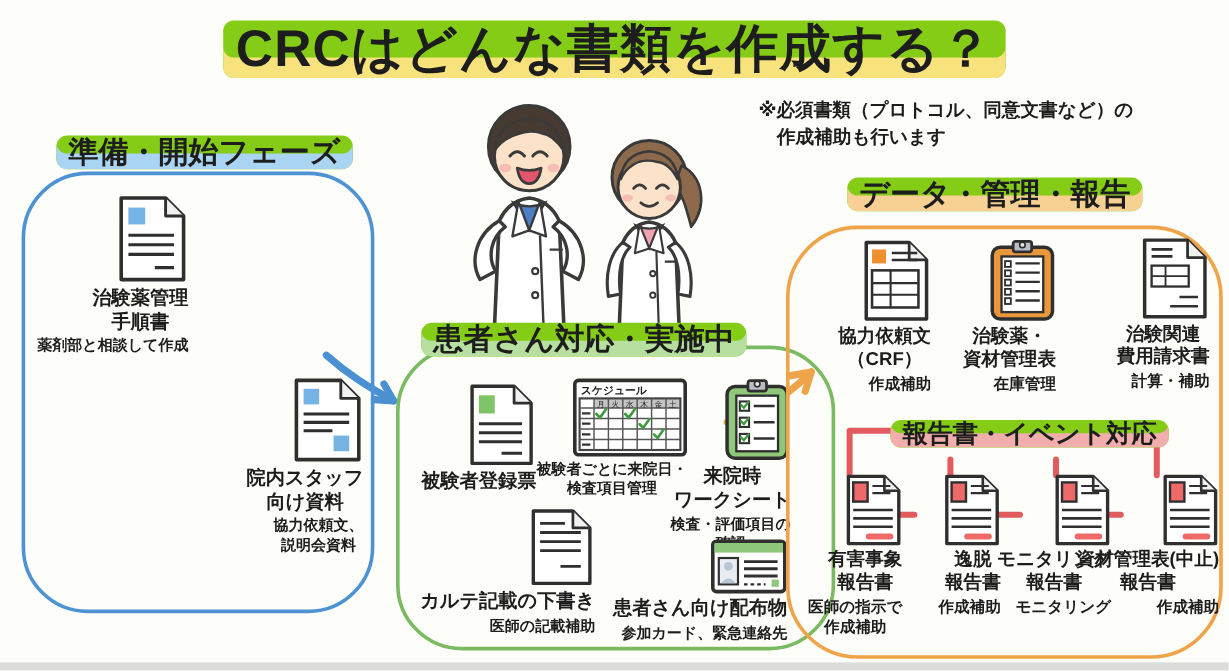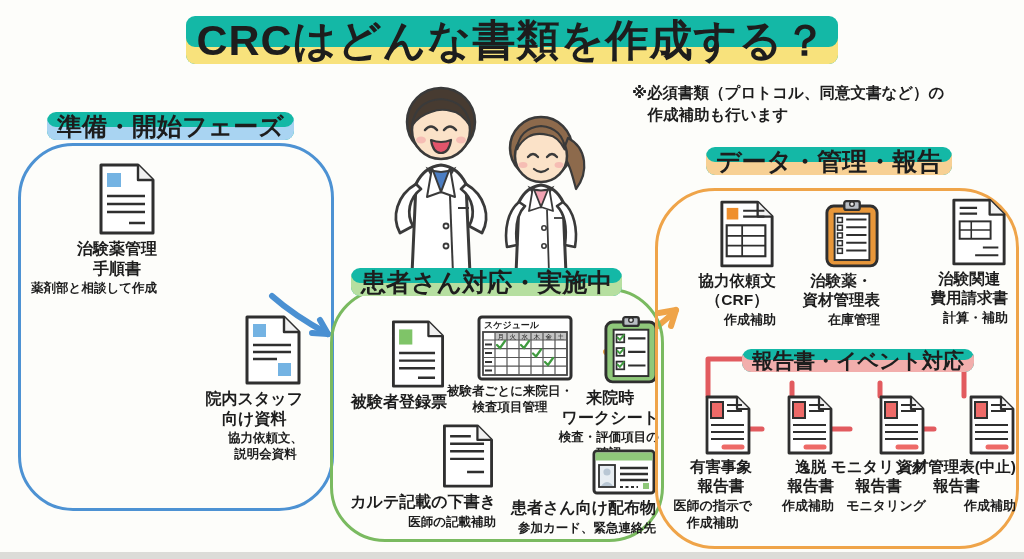--- a/index.html
+++ b/index.html
@@ -1,29 +1,29 @@
 <!DOCTYPE html>
 <html><head>
 <meta charset="utf-8">
 <style>
   html,body{margin:0;padding:0;background:#ffffff;}
   #stage{position:relative;width:1024px;height:559px;background:#fdfdfa;overflow:hidden;
          font-family:"Liberation Sans","DejaVu Sans",sans-serif;color:#1d1d1d;}
   .abs{position:absolute;}
   .title{top:12px;left:0;width:1024px;text-align:center;font-size:43px;font-weight:800;letter-spacing:1px;}
-  .hl{border-radius:9px;padding:0 10px;background:#14b8a6;}
+  .hl{border-radius:9px;padding:0 10px;background:#84cc16;}
   .hl-y{box-shadow:inset 0 -17px 0 #f8e27c;}
   .hl-blue{box-shadow:inset 0 -13px 0 #a9d4f2;}
   .hl-green{box-shadow:inset 0 -13px 0 #b6dfa0;}
   .hl-orange{box-shadow:inset 0 -13px 0 #f7d094;}
   .hl-pink{box-shadow:inset 0 -12px 0 #f2aeac;}
   .note{left:632px;top:82px;font-size:15.5px;font-weight:700;line-height:1.45;white-space:pre;}
   .secbox{border:3.5px solid;}
-  .prep-box{left:18px;top:143px;width:288px;height:362px;border-color:#4d92d3;border-radius:55px;padding-left:22px;}
-  .act-box{left:330px;top:288px;width:328px;height:248px;border-color:#7aba60;border-radius:55px;}
+  .prep-box{left:18px;top:143px;width:288px;height:362px;border-color:#4d92d3;border-radius:55px;}
+  .act-box{left:330px;top:288px;width:328px;height:248px;border-color:#7aba60;border-radius:55px;padding-left:32px;}
   .data-box{left:655px;top:188px;width:358px;height:355px;border-color:#efa449;border-radius:60px;}
   .sec-h{font-size:25px;font-weight:800;white-space:nowrap;}
   .sub-h{font-size:21px;font-weight:800;white-space:nowrap;}
   .item{display:flex;flex-direction:column;align-items:flex-end;text-align:center;}
   .item .lbl{font-size:16px;font-weight:800;line-height:1.22;white-space:pre;margin-top:3px;}
   .item .sub{font-size:12.5px;font-weight:600;line-height:1.3;white-space:pre;margin-top:2px;}
   .item.small .lbl{font-size:15.5px;}
   .item.small .sub{font-size:13px;}
   .bottom-edge{left:0;top:552px;width:1024px;height:7px;background:#dcdcd8;}
 </style>

